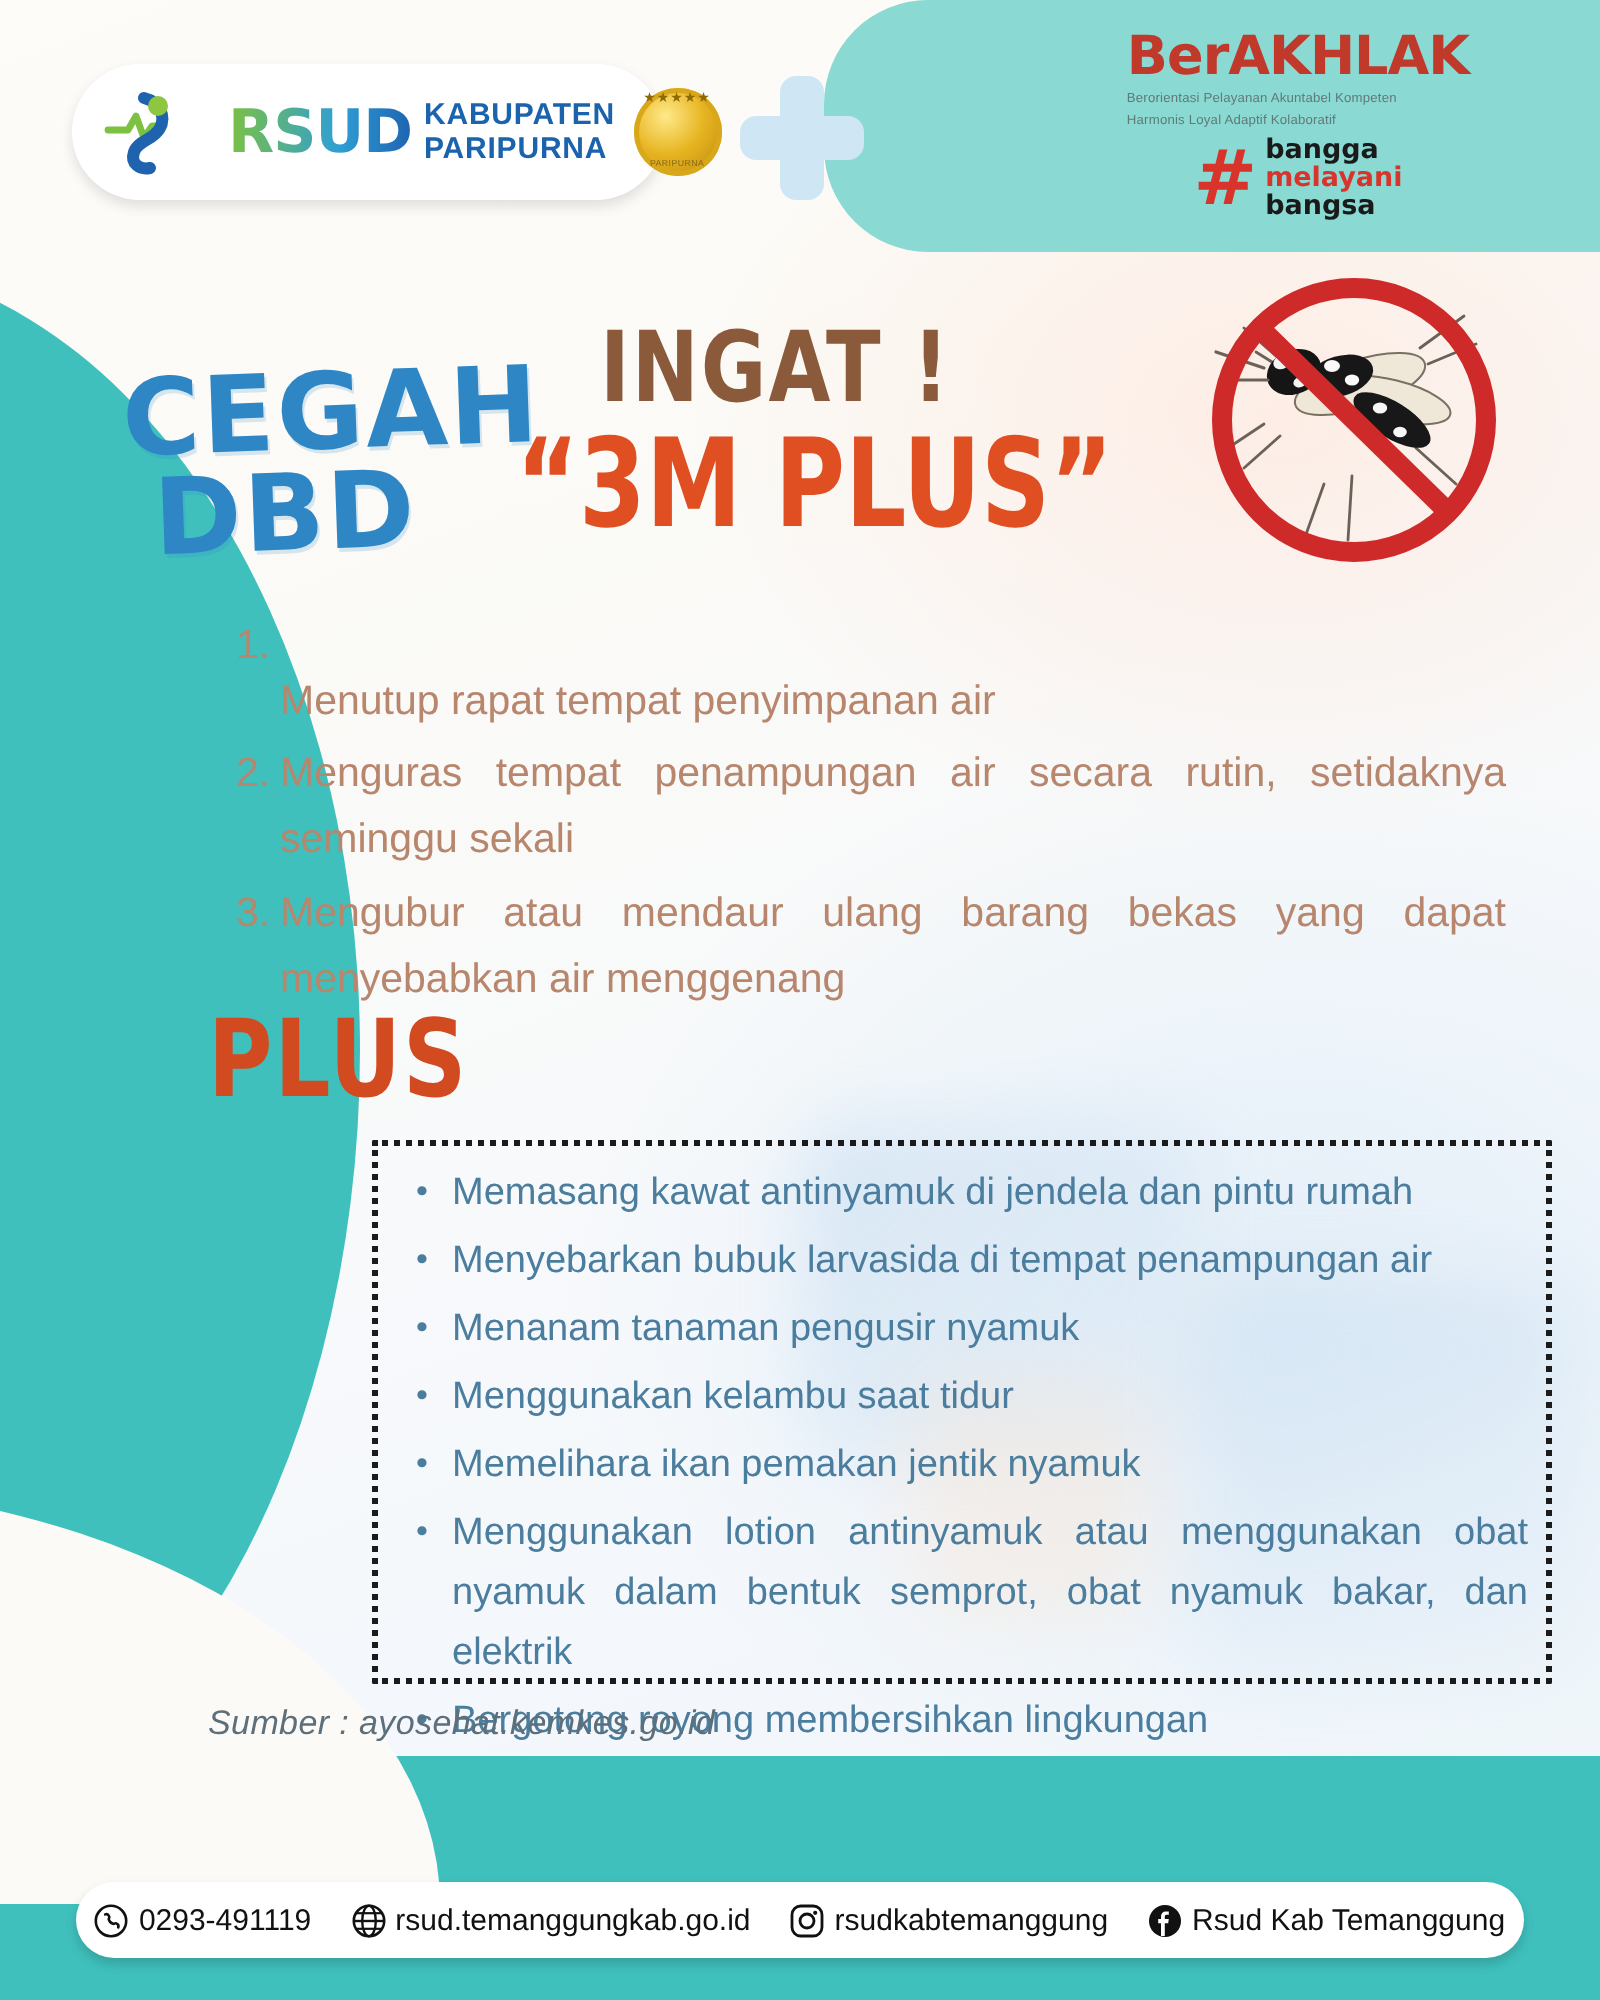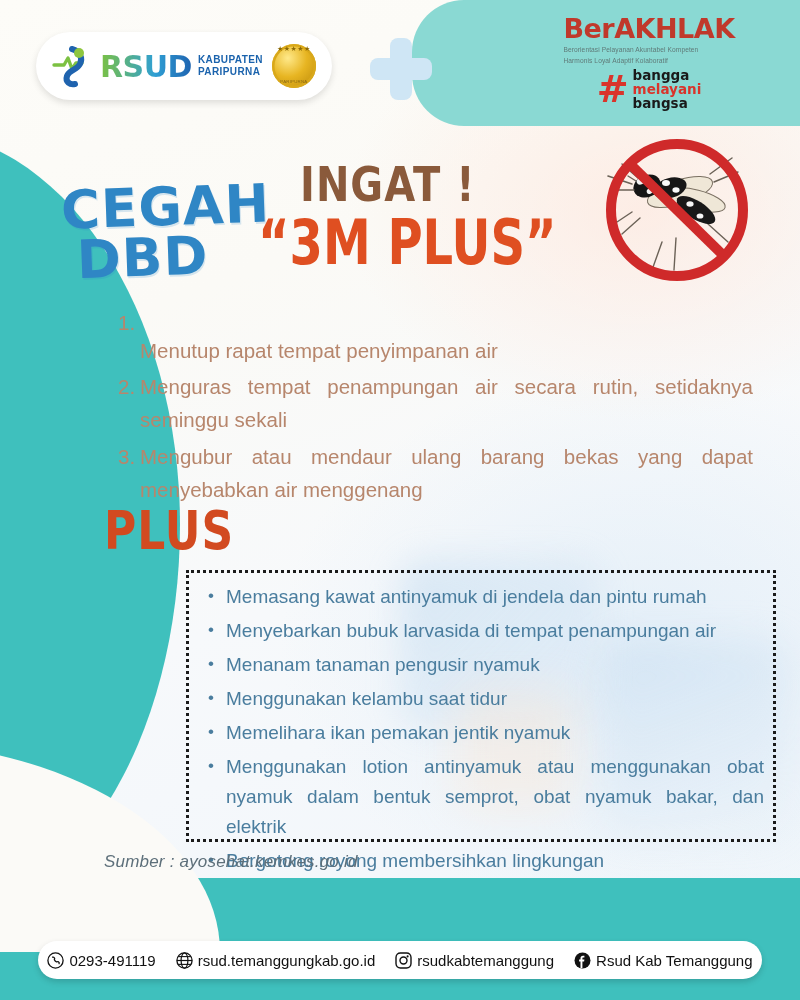--- a/index.html
+++ b/index.html
@@ -90,28 +90,28 @@
   
   .logo-pill {
     position:absolute; left:36px; top:32px;
     width:296px; height:68px;
     background:#ffffff;
     border-radius:34px;
     box-shadow:0 3px 7px rgba(0,0,0,.12);
     display:flex; align-items:center; padding:0 12px;
   }
   .logo-mark { width:46px; height:46px; position:relative; flex:0 0 auto; }
-  .logo-text { margin-left:6px; display:flex; align-items:center; }
+  .logo-text { margin-left:20px; display:flex; align-items:center; }
   .logo-rsud {
     font-size:30px; font-weight:bold; letter-spacing:-0.5px;
     background:linear-gradient(90deg,#7cc142 0%,#2f9fd4 60%,#1e63b0 100%);
     -webkit-background-clip:text; background-clip:text; color:transparent;
     font-family:"DejaVu Sans", sans-serif;
   }
-  .logo-sub { margin-left:6px; line-height:1.0; color:#1b63ad; font-weight:bold; font-size:10px; letter-spacing:.4px; }
+  .logo-sub { margin-left:6px; line-height:1.0; color:#1b63ad; font-weight:bold; font-size:15px; letter-spacing:.4px; }
   .logo-sub div:last-child { margin-top:2px; }
   .logo-medal {
     width:44px; height:44px; margin-left:9px; flex:0 0 auto;
     border-radius:50%;
     background:radial-gradient(circle at 36% 32%, #ffe98a 0%, #e7b522 46%, #b98708 100%);
     box-shadow:inset 0 0 0 2.5px #d9a81a;
     position:relative;
   }
   .logo-medal .stars {
     position:absolute; top:1px; left:0; right:0; text-align:center;

